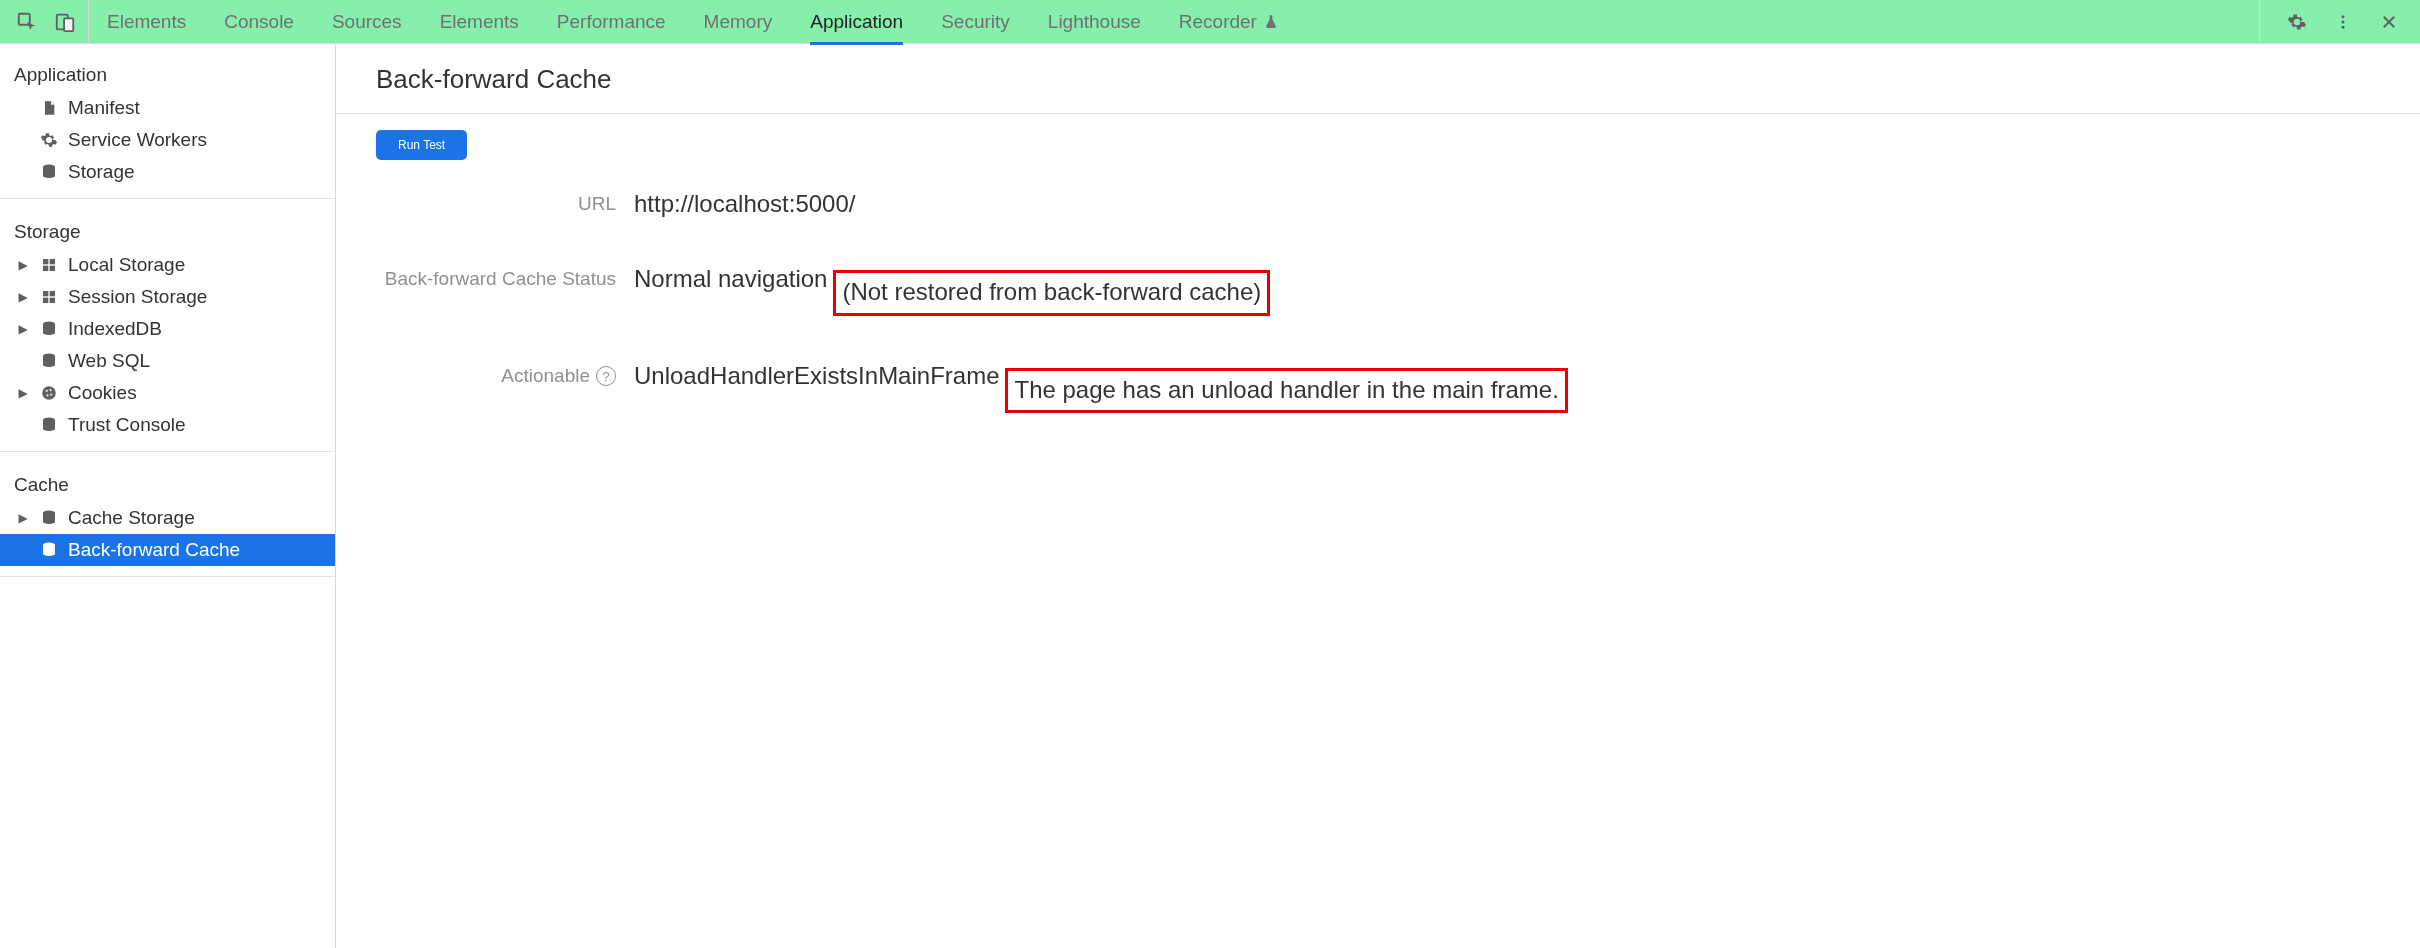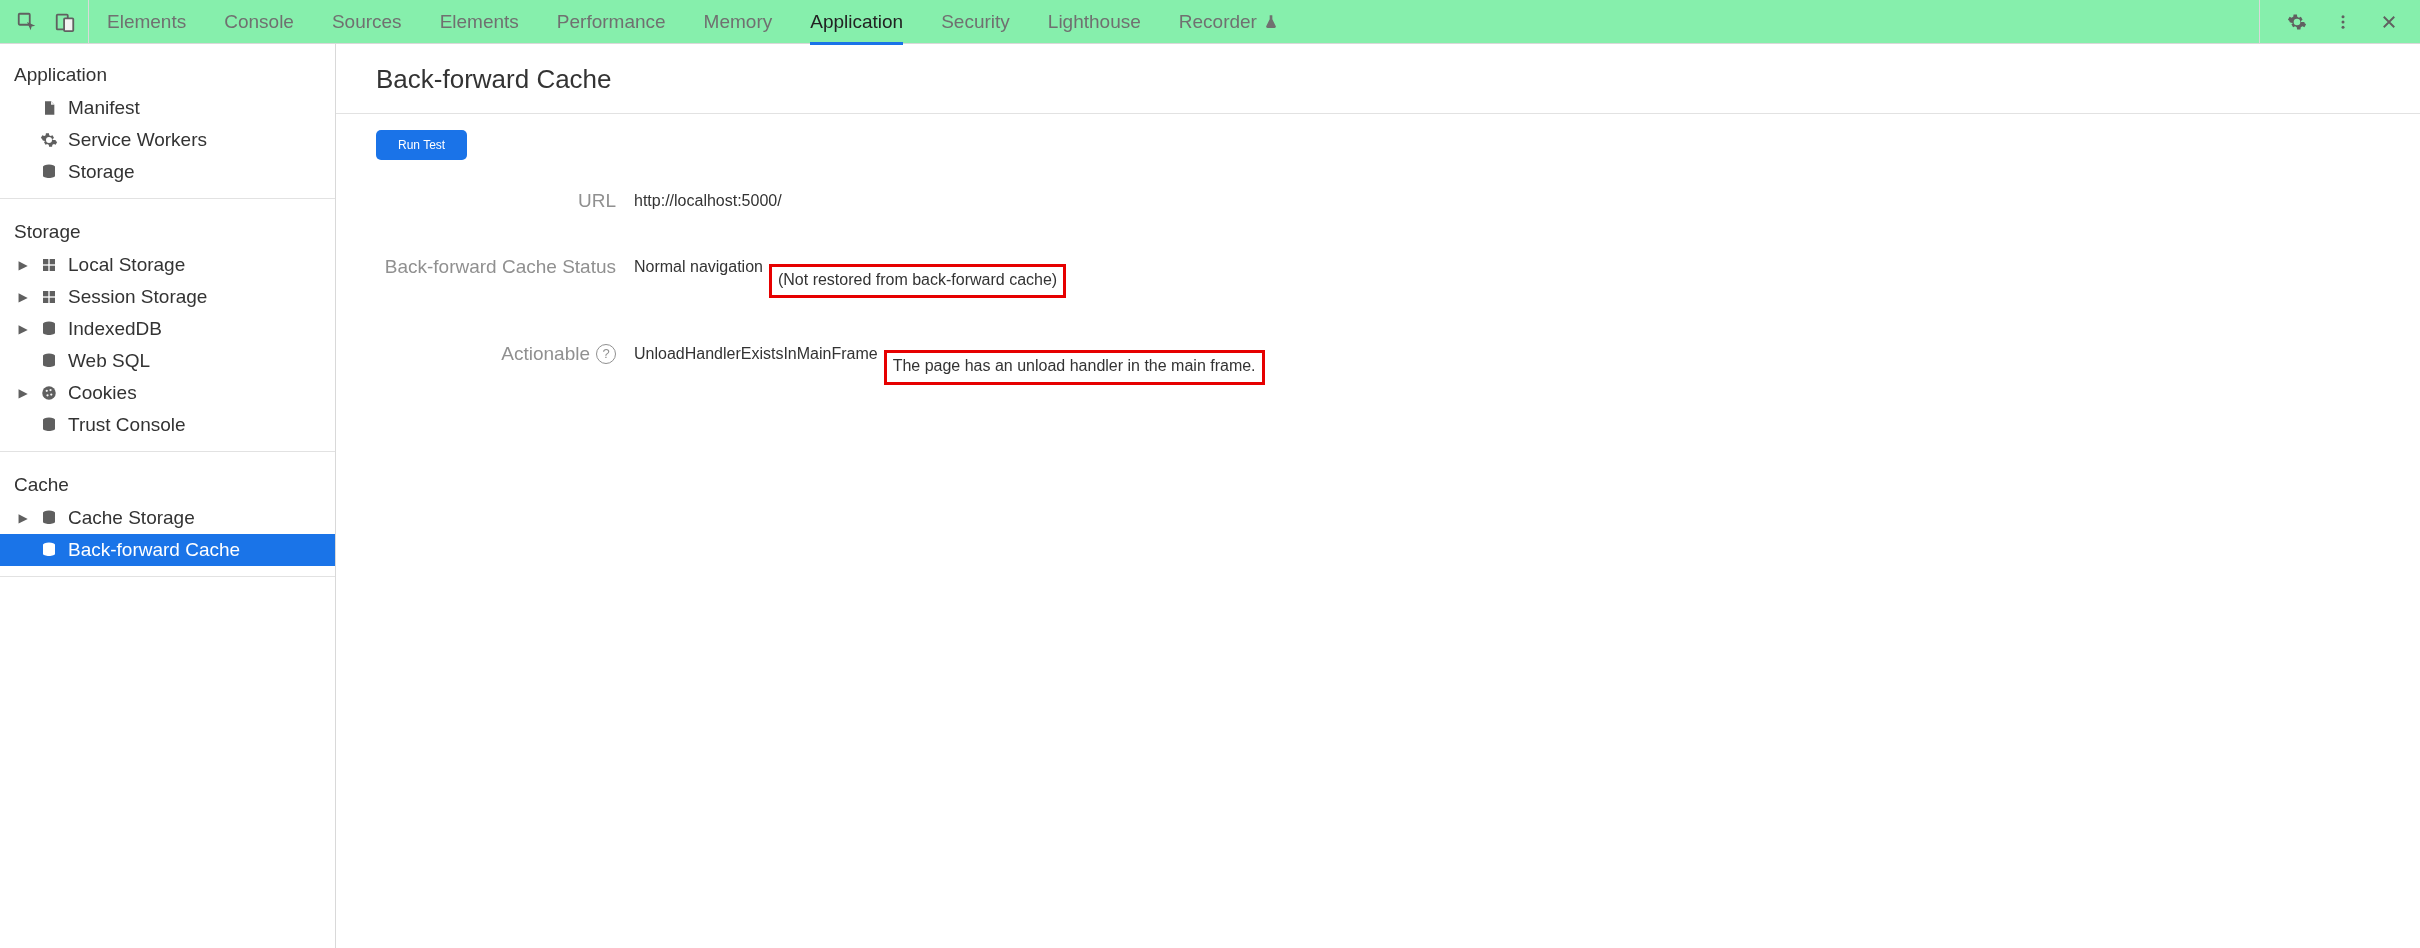--- a/index.html
+++ b/index.html
@@ -138,21 +138,21 @@
   .kv-label {
     color: #909090;
     text-align: right;
     font-size: 19px;
     display:flex;
     justify-content:flex-end;
     align-items:center;
     gap:6px;
   }
   .kv-value {
-    font-size: 16px;
+    font-size: 24px;
     color: #333;
     display:flex;
     align-items:center;
     flex-wrap: wrap;
     gap: 6px;
   }
   .hl-red {
     border: 3px solid #e60000;
     padding: 2px 6px 4px 6px;
     display:inline-block;

